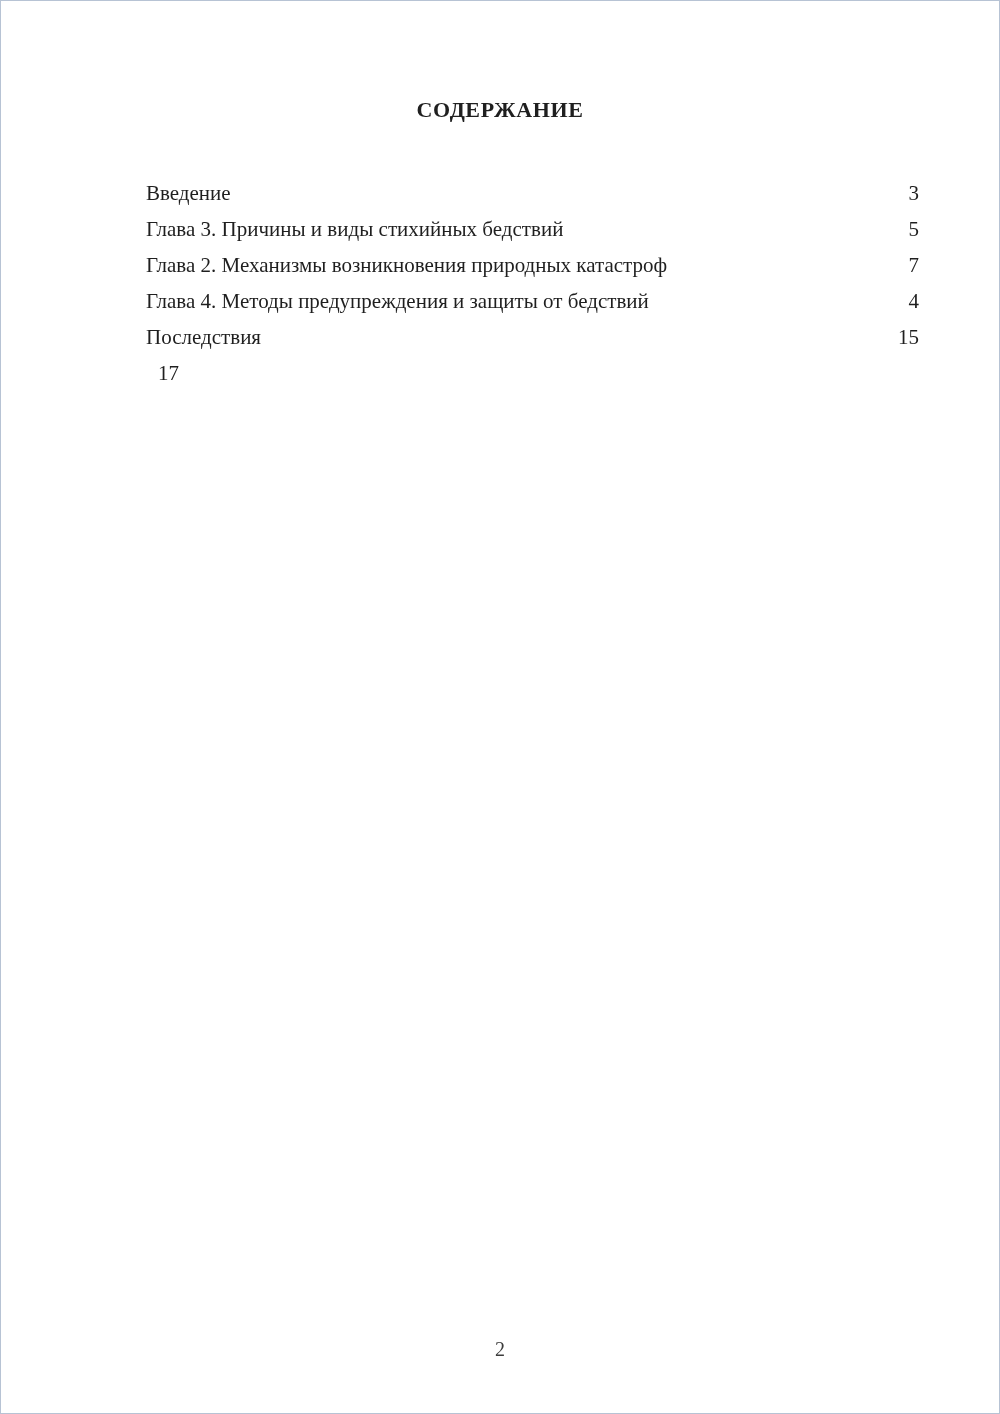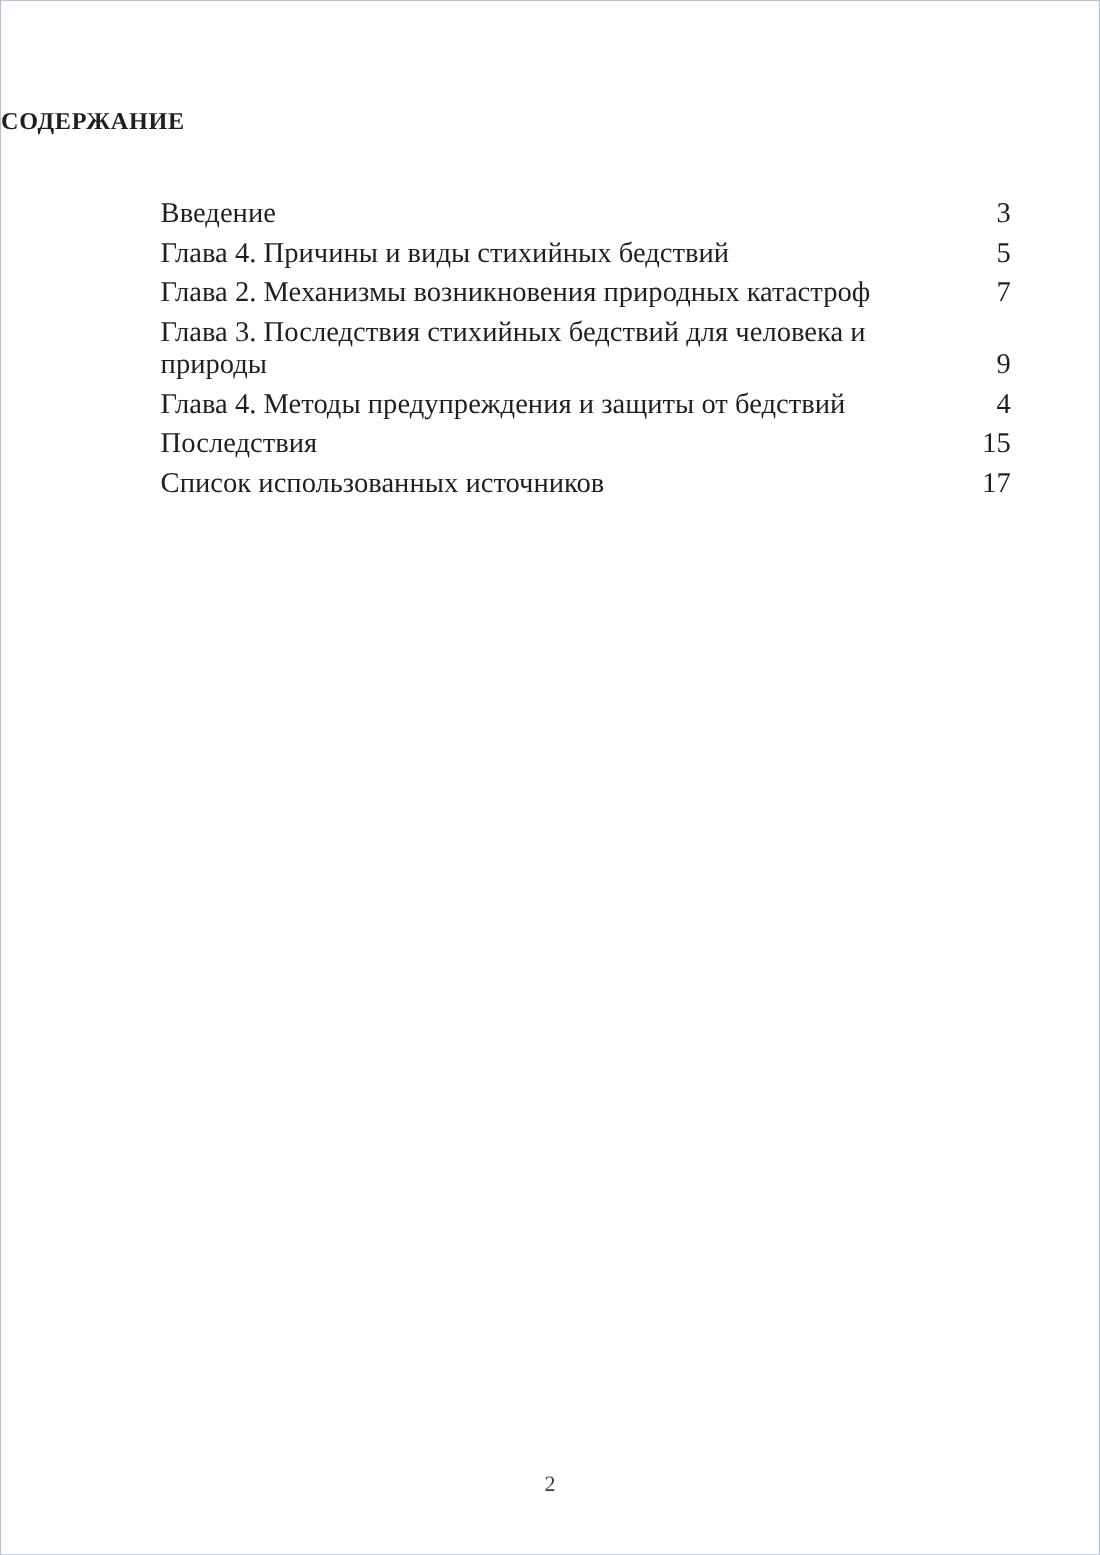--- a/index.html
+++ b/index.html
@@ -14,35 +14,36 @@
     background: #ffffff;
     border: 1px solid #b7c3d4;
     box-sizing: content-box;
     font-family: "Liberation Serif", "DejaVu Serif", serif;
     color: #1f1f1f;
     overflow: hidden;
   }
   .toc-title {
     margin: 0;
     padding-top: 96px;
+    text-align: center;
     font-size: 22px;
     font-weight: bold;
     letter-spacing: 0.6px;
     color: #1f1f1f;
   }
   .toc {
     margin-top: 56px;
     padding-left: 145px;
     padding-right: 80px; 
   }
   .toc-entry {
     display: flex;
     align-items: flex-end;
     justify-content: space-between;
-    font-size: 26px;
+    font-size: 21px;
     line-height: 29px;
     margin-bottom: 7px;
   }
   .toc-label {
     display: block;
     max-width: 670px;
   }
   .toc-page {
     display: block;
     margin-left: 12px;
@@ -67,47 +68,42 @@
   <h1 class="toc-title">СОДЕРЖАНИЕ</h1>
 
   <div class="toc">
 
     <div class="toc-entry">
       <span class="toc-label">Введение</span>
       <span class="toc-page">3</span>
     </div>
 
     <div class="toc-entry">
-      <span class="toc-label">Глава 4. Причины и виды стихийных бедствий</span>
+      <span class="toc-label">Глава 3. Причины и виды стихийных бедствий</span>
       <span class="toc-page">5</span>
     </div>
 
     <div class="toc-entry">
       <span class="toc-label">Глава 2. Механизмы возникновения природных катастроф</span>
       <span class="toc-page">7</span>
     </div>
 
-    <div class="toc-entry">
-      <span class="toc-label">Глава 3. Последствия стихийных бедствий для человека и природы</span>
-      <span class="toc-page">9</span>
-    </div>
 
     <div class="toc-entry">
       <span class="toc-label">Глава 4. Методы предупреждения и защиты от бедствий</span>
       <span class="toc-page">4</span>
     </div>
 
 
     <div class="toc-entry">
       <span class="toc-label">Последствия</span>
       <span class="toc-page">15</span>
     </div>
 
     <div class="toc-entry">
-      <span class="toc-label">Список использованных источников</span>
       <span class="toc-page">17</span>
     </div>
 
   </div>
 
   <div class="page-number">2</div>
 
 </div>
 
 </body></html>

